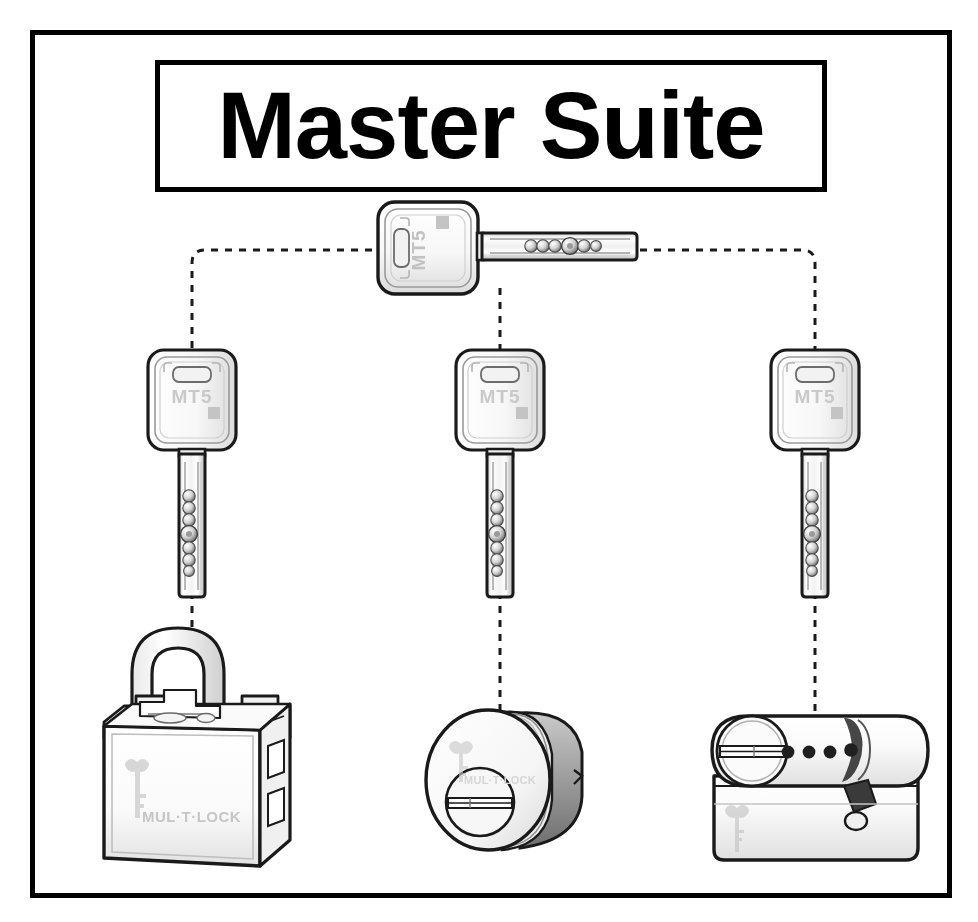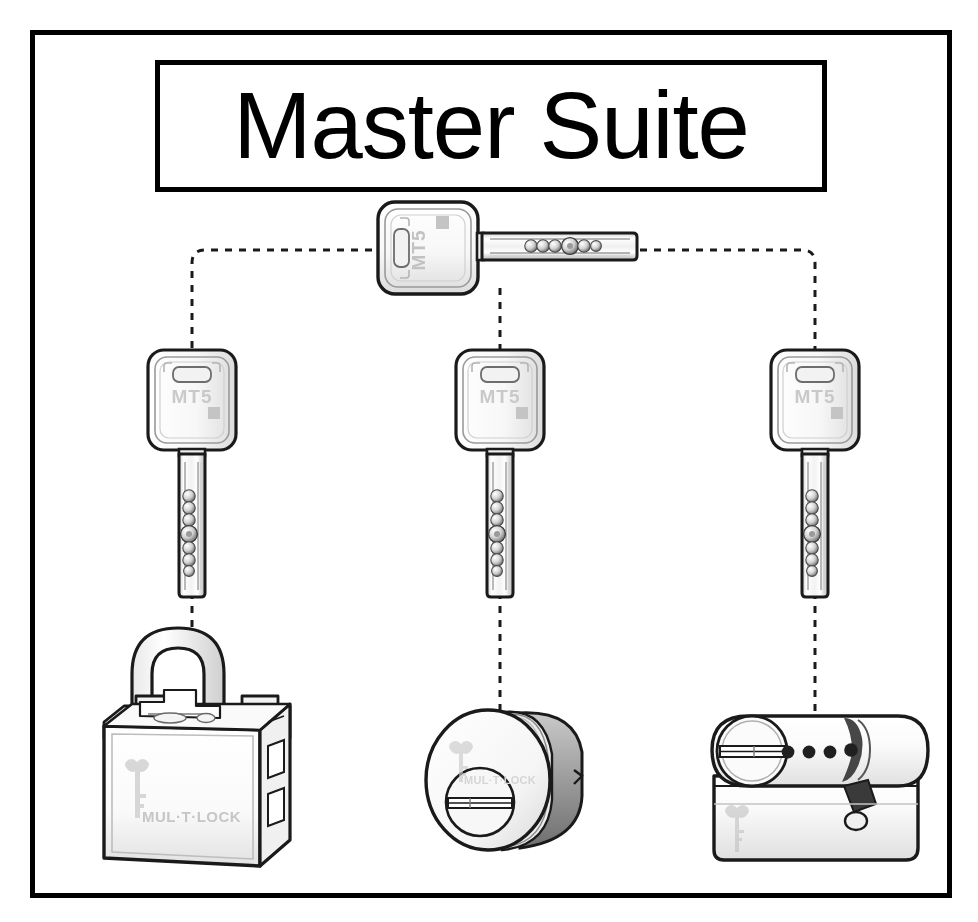--- a/index.html
+++ b/index.html
@@ -40,21 +40,21 @@
     height: 132px;
     border: 5px solid #000000;
     box-sizing: border-box;
     background: #ffffff;
     display: flex;
     align-items: center;
     justify-content: center;
   }
   #title-text {
     font-family: "Liberation Sans", sans-serif;
-    font-weight: normal;
+    font-weight: bold;
     font-size: 94px;
     line-height: 1;
     letter-spacing: -1px;
     color: #000000;
     white-space: nowrap;
     user-select: none;
   }
 
   
   .svg-layer {

